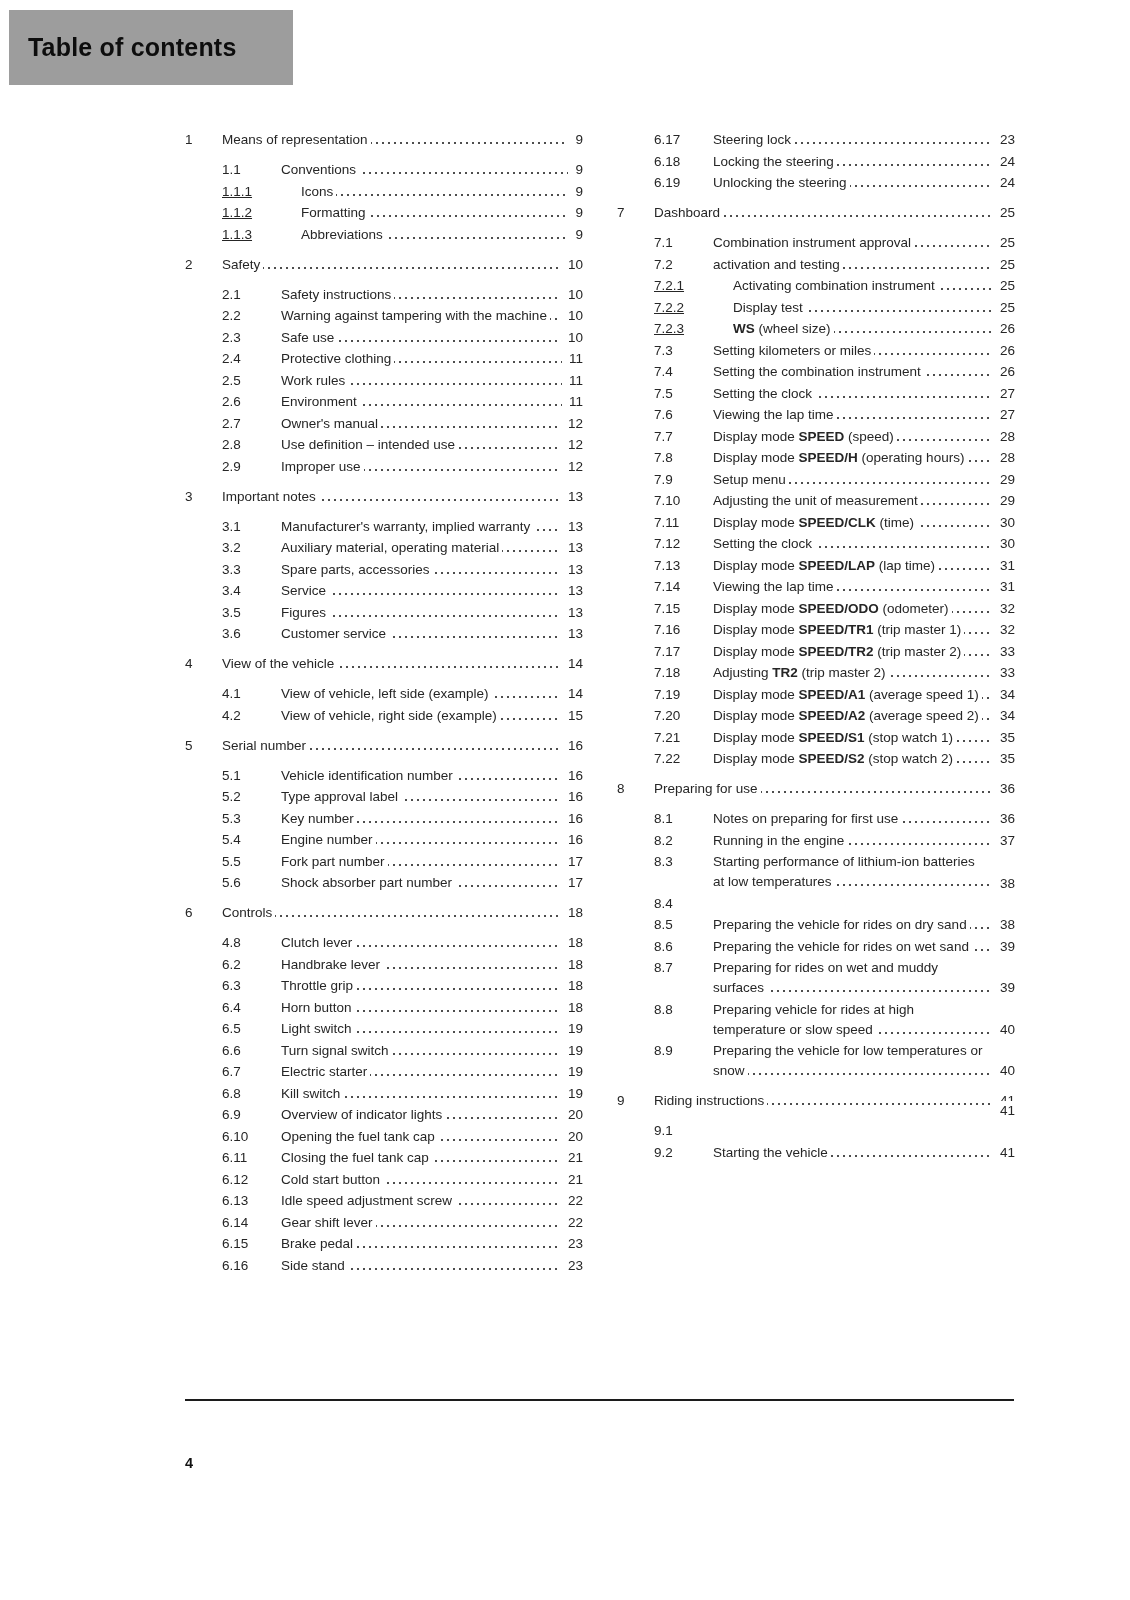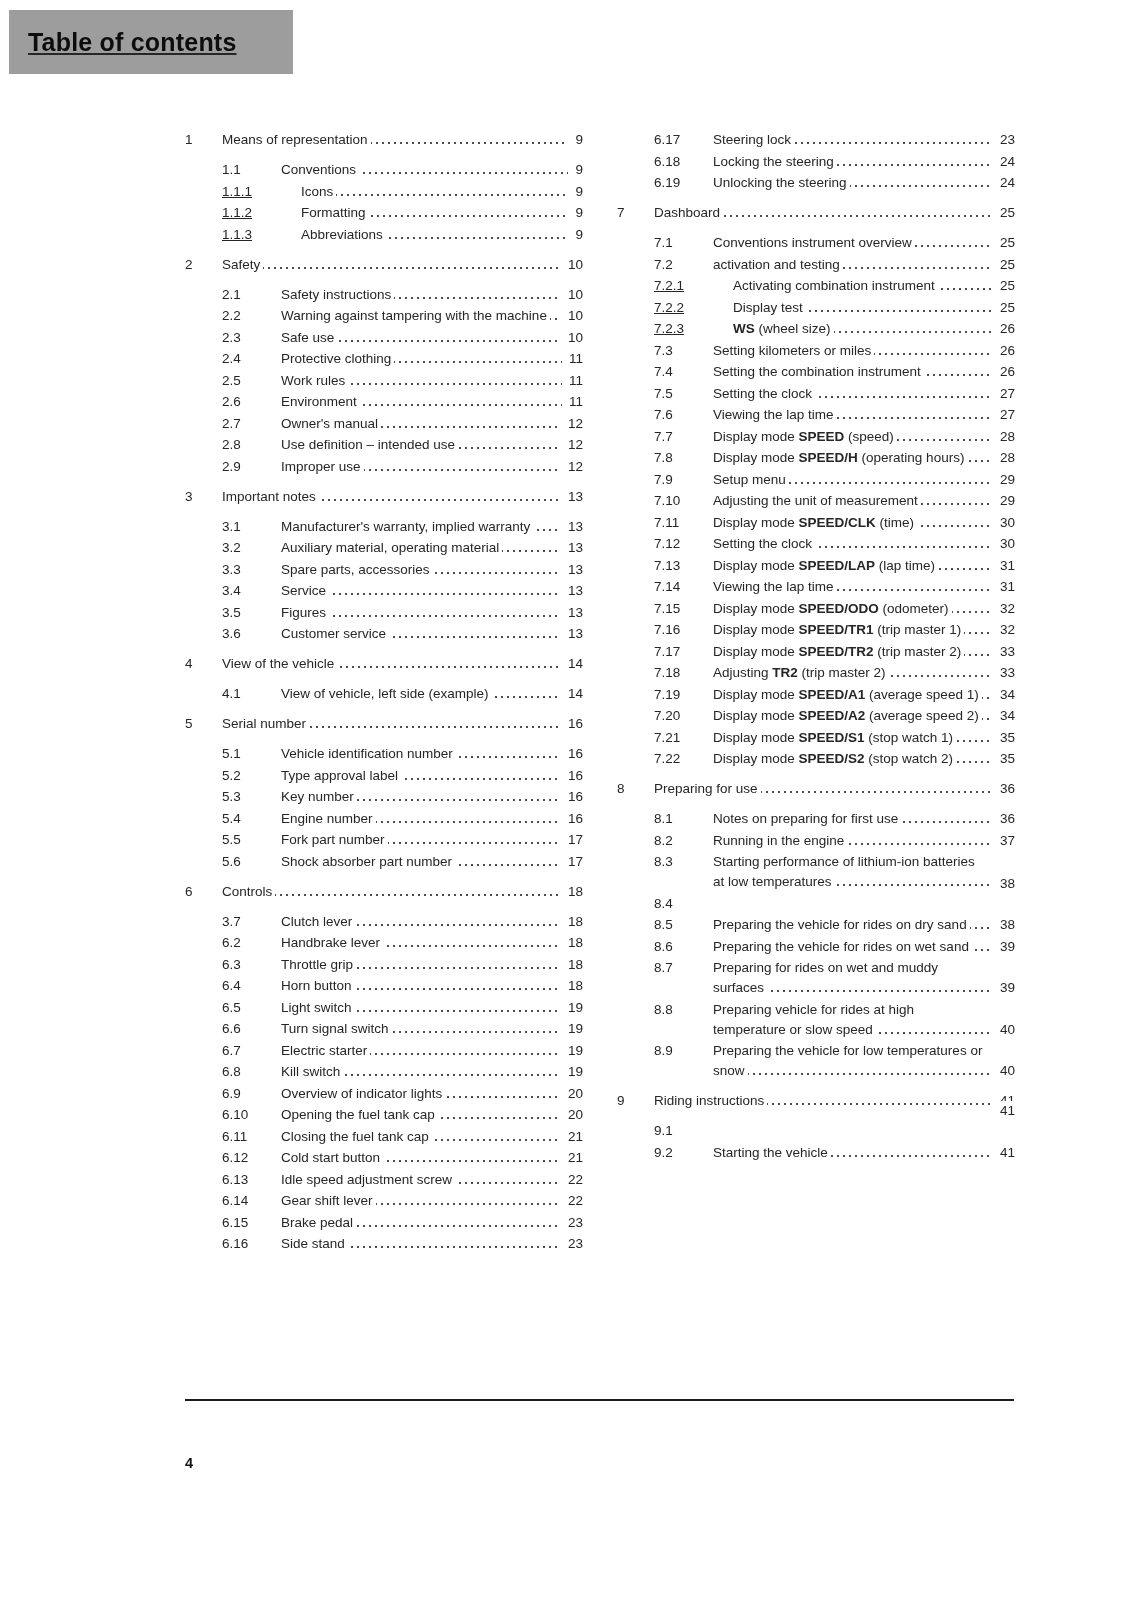--- a/index.html
+++ b/index.html
@@ -14,25 +14,24 @@
     width: 1130px;
     height: 1600px;
     background: #ffffff;
     overflow: hidden;
   }
   .title-box {
     position: absolute;
     left: 9px;
     top: 10px;
     width: 284px;
-    height: 64px;
+    height: 75px;
     background: var(--header-bar, #9d9d9d);
     display: flex;
     align-items: center;
-    text-decoration: underline;
   }
   .title-box h1 {
     font-size: 25px;
     font-weight: bold;
     color: #0d0d0d;
     padding-left: 19px;
     letter-spacing: 0.2px;
   }
   .toc {
     position: absolute;
@@ -194,20 +193,24 @@
           <span class="toc-body"><span class="toc-label"><span>Customer service</span></span><span class="toc-page">13</span></span>
         </div>
         <div class="toc-row lvl0">
           <span class="toc-num">4</span>
           <span class="toc-body"><span class="toc-label"><span>View of the vehicle</span></span><span class="toc-page">14</span></span>
         </div>
         <div class="toc-row lvl1">
           <span class="toc-num">4.1</span>
           <span class="toc-body"><span class="toc-label"><span>View of vehicle, left side (example)</span></span><span class="toc-page">14</span></span>
         </div>
+        <div class="toc-row lvl1">
+          <span class="toc-num">4.2</span>
+          <span class="toc-body"><span class="toc-label"><span>View of vehicle, right side (example)</span></span><span class="toc-page">15</span></span>
+        </div>
         <div class="toc-row lvl0">
           <span class="toc-num">5</span>
           <span class="toc-body"><span class="toc-label"><span>Serial number</span></span><span class="toc-page">16</span></span>
         </div>
         <div class="toc-row lvl1">
           <span class="toc-num">5.1</span>
           <span class="toc-body"><span class="toc-label"><span>Vehicle identification number</span></span><span class="toc-page">16</span></span>
         </div>
         <div class="toc-row lvl1">
           <span class="toc-num">5.2</span>
@@ -227,21 +230,21 @@
         </div>
         <div class="toc-row lvl1">
           <span class="toc-num">5.6</span>
           <span class="toc-body"><span class="toc-label"><span>Shock absorber part number</span></span><span class="toc-page">17</span></span>
         </div>
         <div class="toc-row lvl0">
           <span class="toc-num">6</span>
           <span class="toc-body"><span class="toc-label"><span>Controls</span></span><span class="toc-page">18</span></span>
         </div>
         <div class="toc-row lvl1">
-          <span class="toc-num">3.7</span>
+          <span class="toc-num">4.8</span>
           <span class="toc-body"><span class="toc-label"><span>Clutch lever</span></span><span class="toc-page">18</span></span>
         </div>
         <div class="toc-row lvl1">
           <span class="toc-num">6.2</span>
           <span class="toc-body"><span class="toc-label"><span>Handbrake lever</span></span><span class="toc-page">18</span></span>
         </div>
         <div class="toc-row lvl1">
           <span class="toc-num">6.3</span>
           <span class="toc-body"><span class="toc-label"><span>Throttle grip</span></span><span class="toc-page">18</span></span>
         </div>
@@ -310,21 +313,21 @@
         <div class="toc-row lvl1">
           <span class="toc-num">6.19</span>
           <span class="toc-body"><span class="toc-label"><span>Unlocking the steering</span></span><span class="toc-page">24</span></span>
         </div>
         <div class="toc-row lvl0">
           <span class="toc-num">7</span>
           <span class="toc-body"><span class="toc-label"><span>Dashboard</span></span><span class="toc-page">25</span></span>
         </div>
         <div class="toc-row lvl1">
           <span class="toc-num">7.1</span>
-          <span class="toc-body"><span class="toc-label"><span>Conventions instrument overview</span></span><span class="toc-page">25</span></span>
+          <span class="toc-body"><span class="toc-label"><span>Combination instrument approval</span></span><span class="toc-page">25</span></span>
         </div>
         <div class="toc-row lvl1">
           <span class="toc-num">7.2</span>
           <span class="toc-body"><span class="toc-label"><span>activation and testing</span></span><span class="toc-page">25</span></span>
         </div>
         <div class="toc-row lvl2">
           <span class="toc-num">7.2.1</span>
           <span class="toc-body"><span class="toc-label"><span>Activating combination instrument</span></span><span class="toc-page">25</span></span>
         </div>
         <div class="toc-row lvl2">

